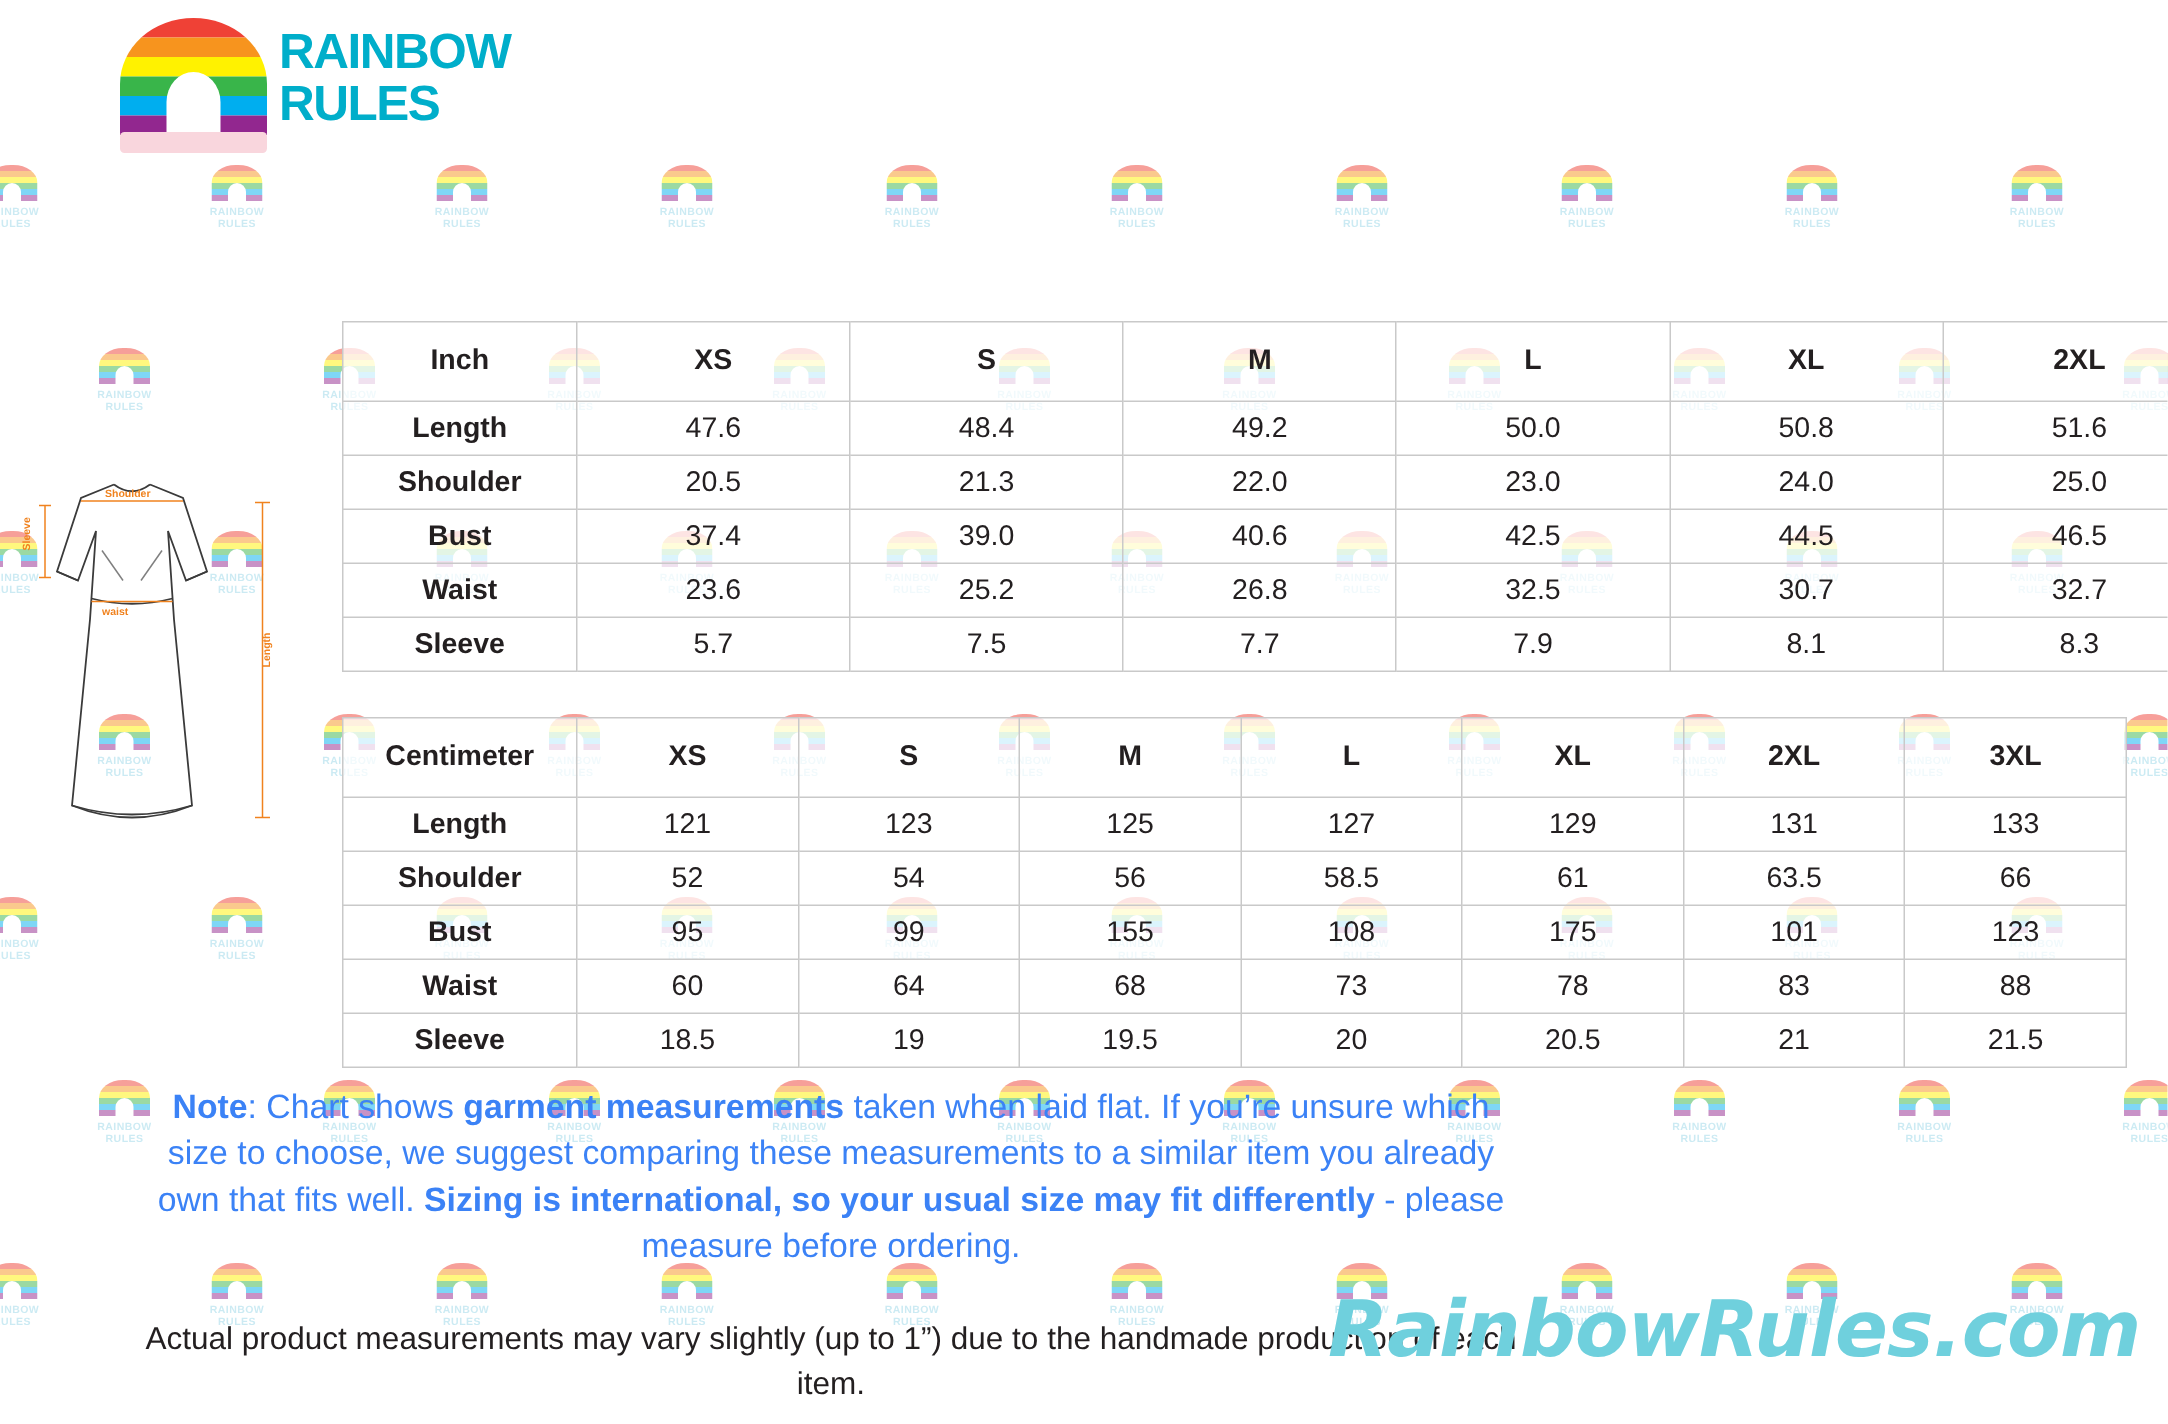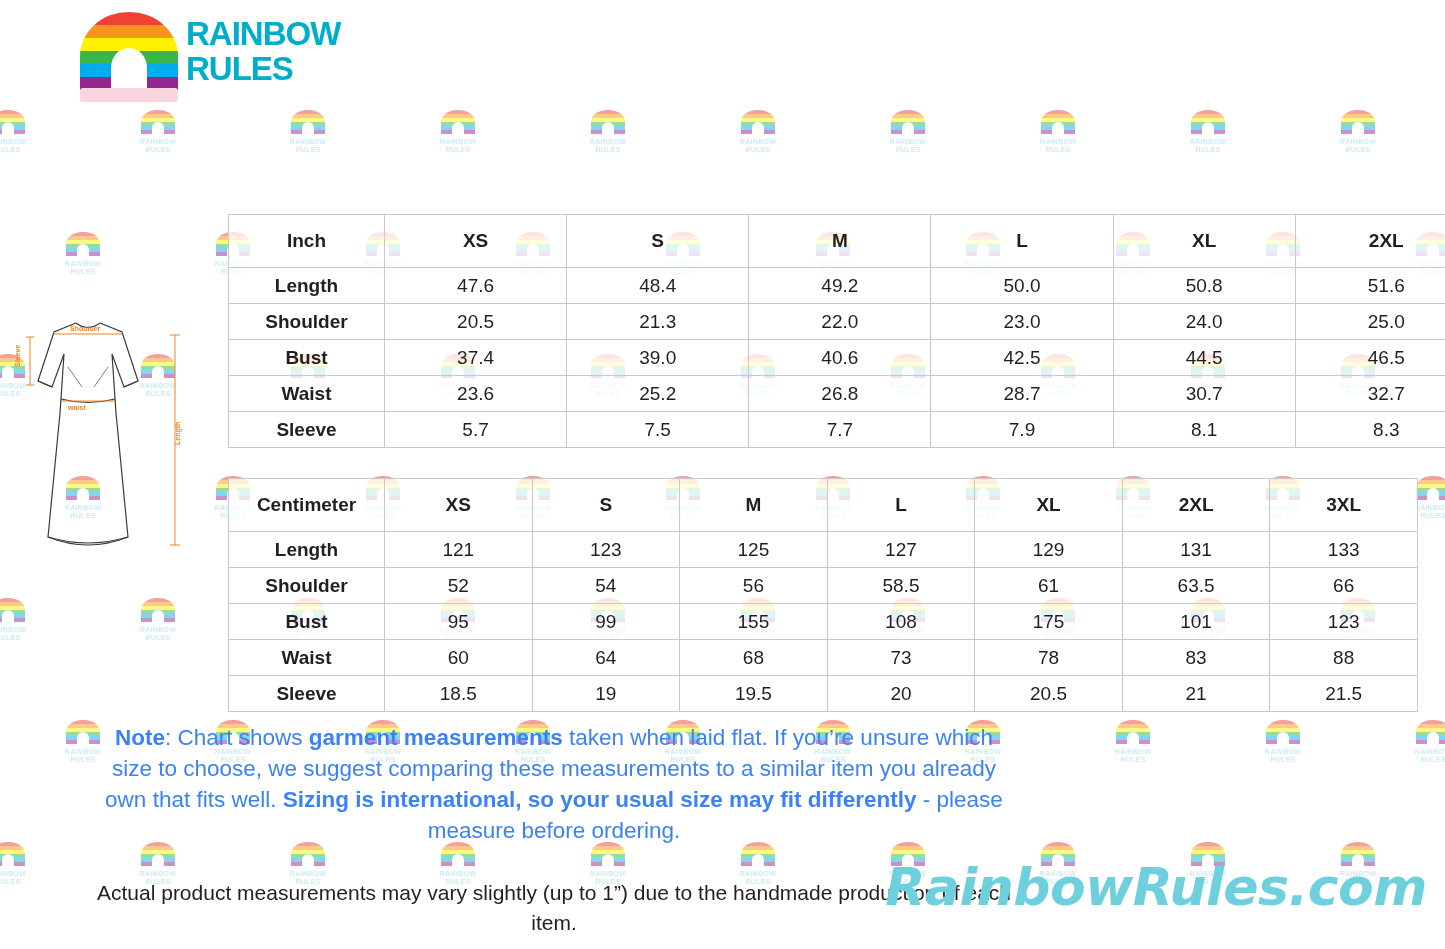--- a/index.html
+++ b/index.html
@@ -1200,21 +1200,21 @@
       <td>42.5</td>
       <td>44.5</td>
       <td>46.5</td>
       <td>48.4</td>
     </tr>
     <tr>
       <th>Waist</th>
       <td>23.6</td>
       <td>25.2</td>
       <td>26.8</td>
-      <td>28.7</td>
+      <td>32.5</td>
       <td>30.7</td>
       <td>32.7</td>
       <td>34.6</td>
     </tr>
     <tr>
       <th>Sleeve</th>
       <td>5.7</td>
       <td>7.5</td>
       <td>7.7</td>
       <td>7.9</td>

